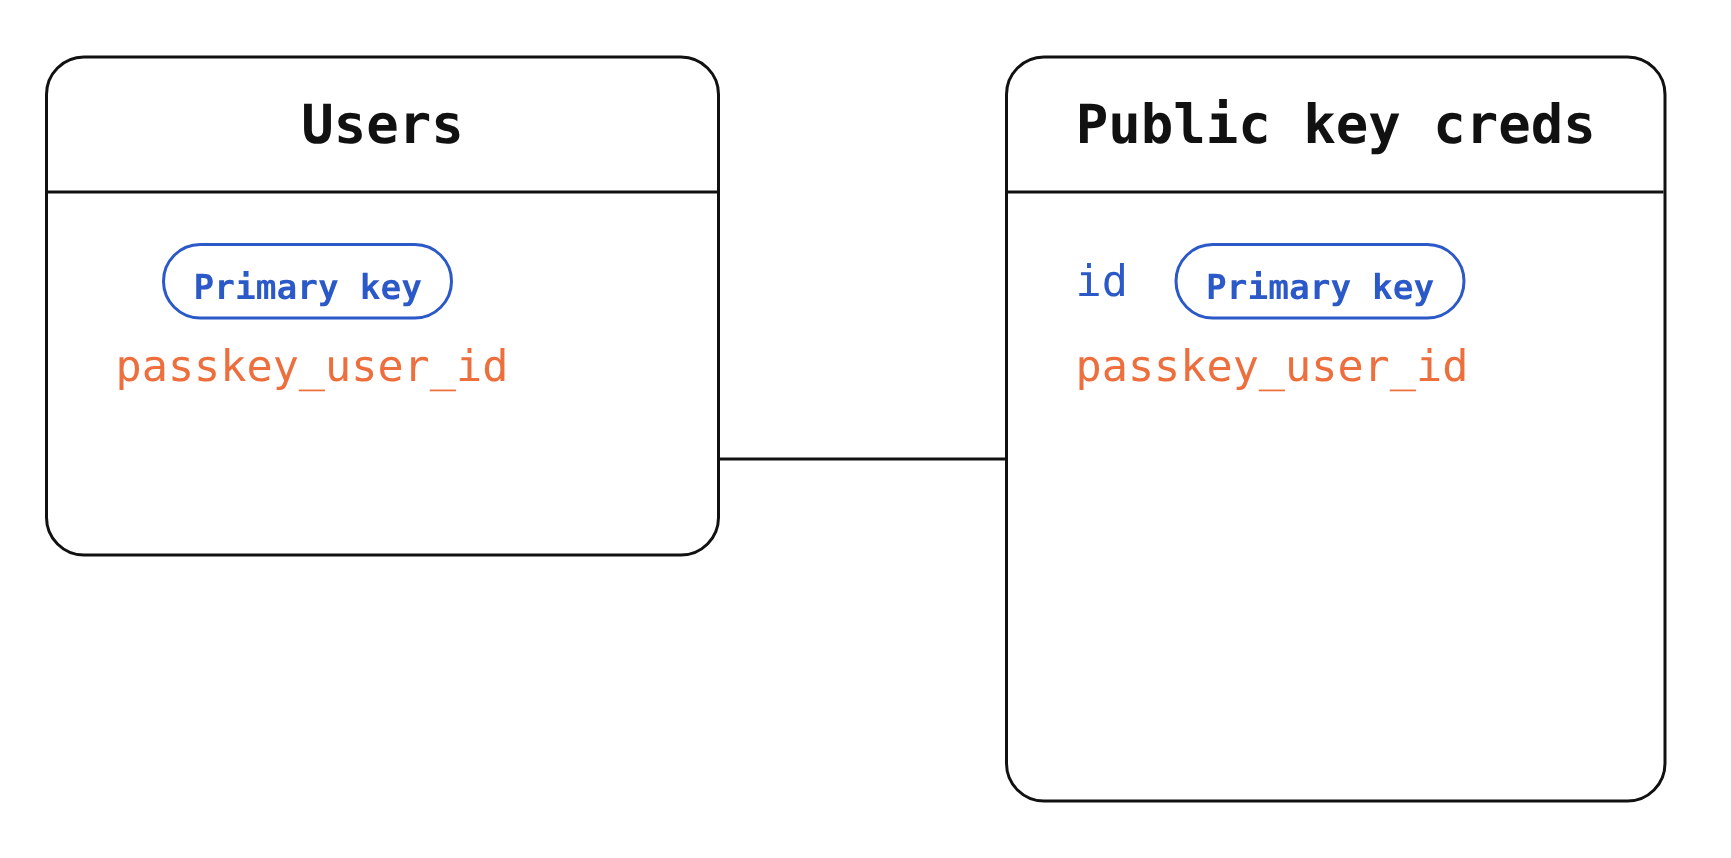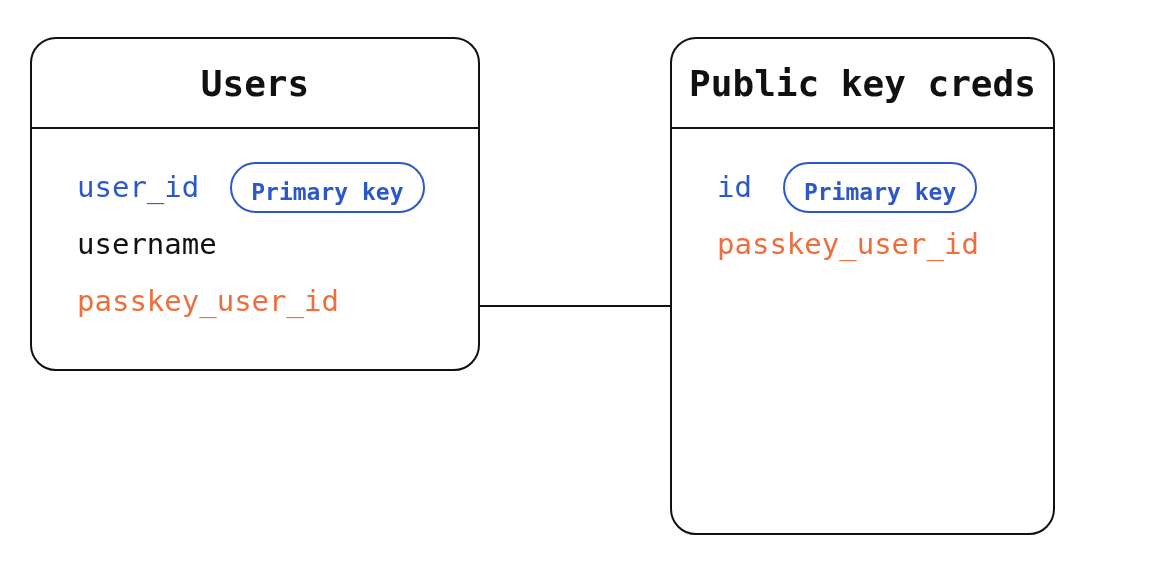--- a/index.html
+++ b/index.html
@@ -23,21 +23,21 @@
   }
   .table{
     position:absolute;
     background:#ffffff;
     border:2px solid var(--ink);
     border-radius:26px;
     display:flex;
     flex-direction:column;
   }
   .pos-users{ left:30px; top:37px; width:450px; height:334px; }
-  .pos-creds{ left:670px; top:37px; width:385px; height:498px; }
+  .pos-creds{ left:670px; top:37px; width:441px; height:498px; }
   .table-header{
     height:90px;
     border-bottom:2px solid var(--ink);
     display:flex;
     align-items:center;
     justify-content:center;
     flex:0 0 auto;
   }
   .table-title{
     font-size:36px;
@@ -86,26 +86,22 @@
 <body>
 
 <div id="canvas">
   <div class="connector"></div>
 <div class="table pos-users">
     <div class="table-header">
       <span class="table-title">Users</span>
     </div>
     <div class="table-body">
         <div class="field-row">
-    <span class="field-name c-blue">user_id</span>
   <span class="badge">Primary key</span>
         </div>
-        <div class="field-row">
-    <span class="field-name c-black">username</span>
-  </div>
         <div class="field-row">
     <span class="field-name c-orange">passkey_user_id</span>
   </div>
       </div>
   </div>
     <div class="table pos-creds">
     <div class="table-header">
       <span class="table-title">Public key creds</span>
     </div>
     <div class="table-body">

